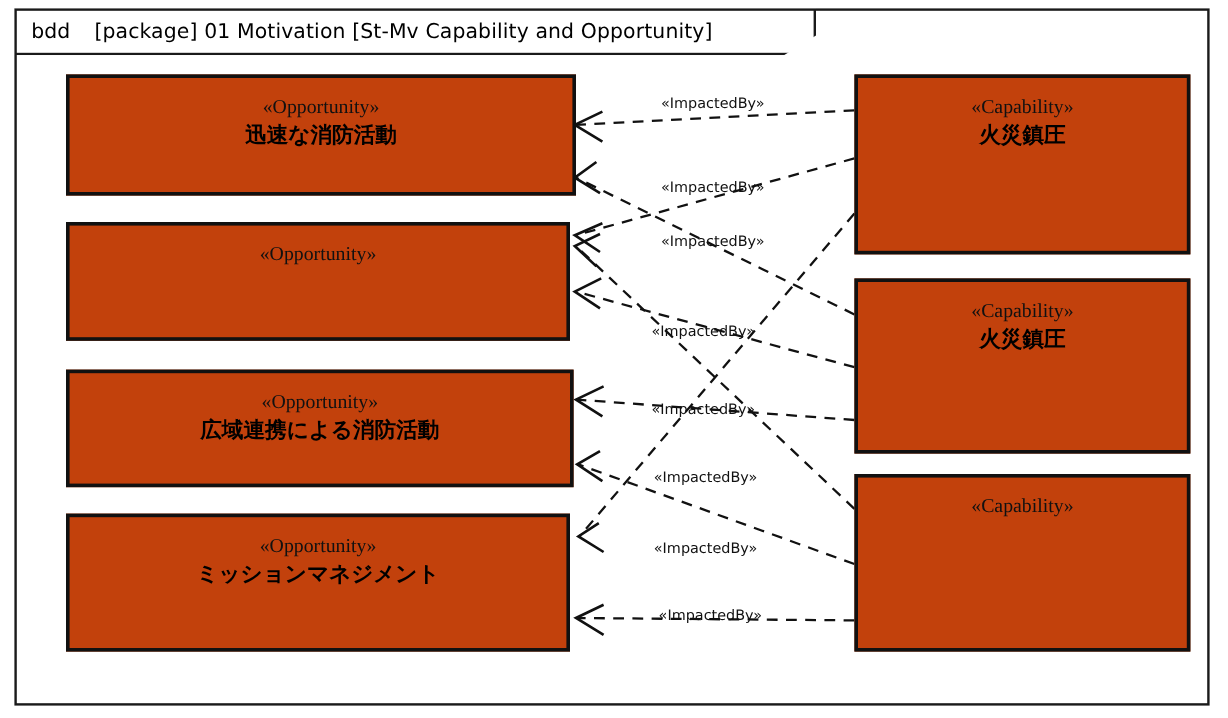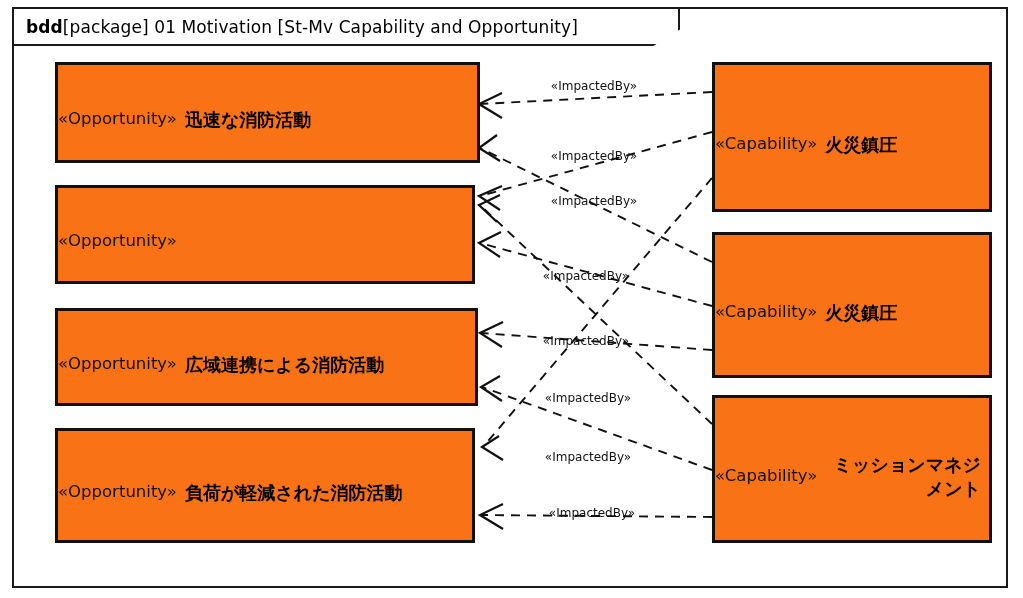--- a/index.html
+++ b/index.html
@@ -48,42 +48,43 @@
     top: 7px;
     width: 668px;
     height: 39px;
     display: flex;
     align-items: center;
     box-sizing: border-box;
     padding-left: 14px;
     white-space: nowrap;
   }
   .hdr-kind {
-    font-weight: bold;
+    font-weight: normal;
     font-size: 17px;
     color: #000;
     letter-spacing: 0.1px;
   }
   .hdr-rest {
     font-size: 17px;
     color: #000;
-    margin-left: 0;
+    margin-left: 20px;
     letter-spacing: 0.1px;
   }
 
   
   .block {
     position: absolute;
     box-sizing: border-box;
-    background: #f97316;
+    background: #c2410c;
     border: 3px solid #111111;
     display: flex;
-    flex-direction: row;
+    flex-direction: column;
     align-items: center;
     padding-top: 14px;
+    font-family: Liberation Serif, serif;
   }
   .block .stereotype {
     font-size: 16.5px;
     color: #111;
     line-height: 1.25;
     text-align: center;
   }
   .block .bname {
     font-size: 18px;
     font-weight: bold;
@@ -181,31 +182,30 @@
     <div class="stereotype">«Opportunity»</div>
   </div>
 
   <div class="block" style="left:55px; top:308px; width:423px; height:98px;">
     <div class="stereotype">«Opportunity»</div>
     <div class="bname">広域連携による消防活動</div>
   </div>
 
   <div class="block" style="left:55px; top:428px; width:420px; height:115px;">
     <div class="stereotype">«Opportunity»</div>
-    <div class="bname">負荷が軽減された消防活動</div>
+    <div class="bname">ミッションマネジメント</div>
   </div>
 
   <div class="block" style="left:712px; top:62px; width:280px; height:150px;">
     <div class="stereotype">«Capability»</div>
     <div class="bname">火災鎮圧</div>
   </div>
 
   <div class="block" style="left:712px; top:232px; width:280px; height:146px;">
     <div class="stereotype">«Capability»</div>
     <div class="bname">火災鎮圧</div>
   </div>
 
   <div class="block" style="left:712px; top:395px; width:280px; height:148px;">
     <div class="stereotype">«Capability»</div>
-    <div class="bname">ミッションマネジメント</div>
   </div>
 
 </div>
 
 </body></html>

